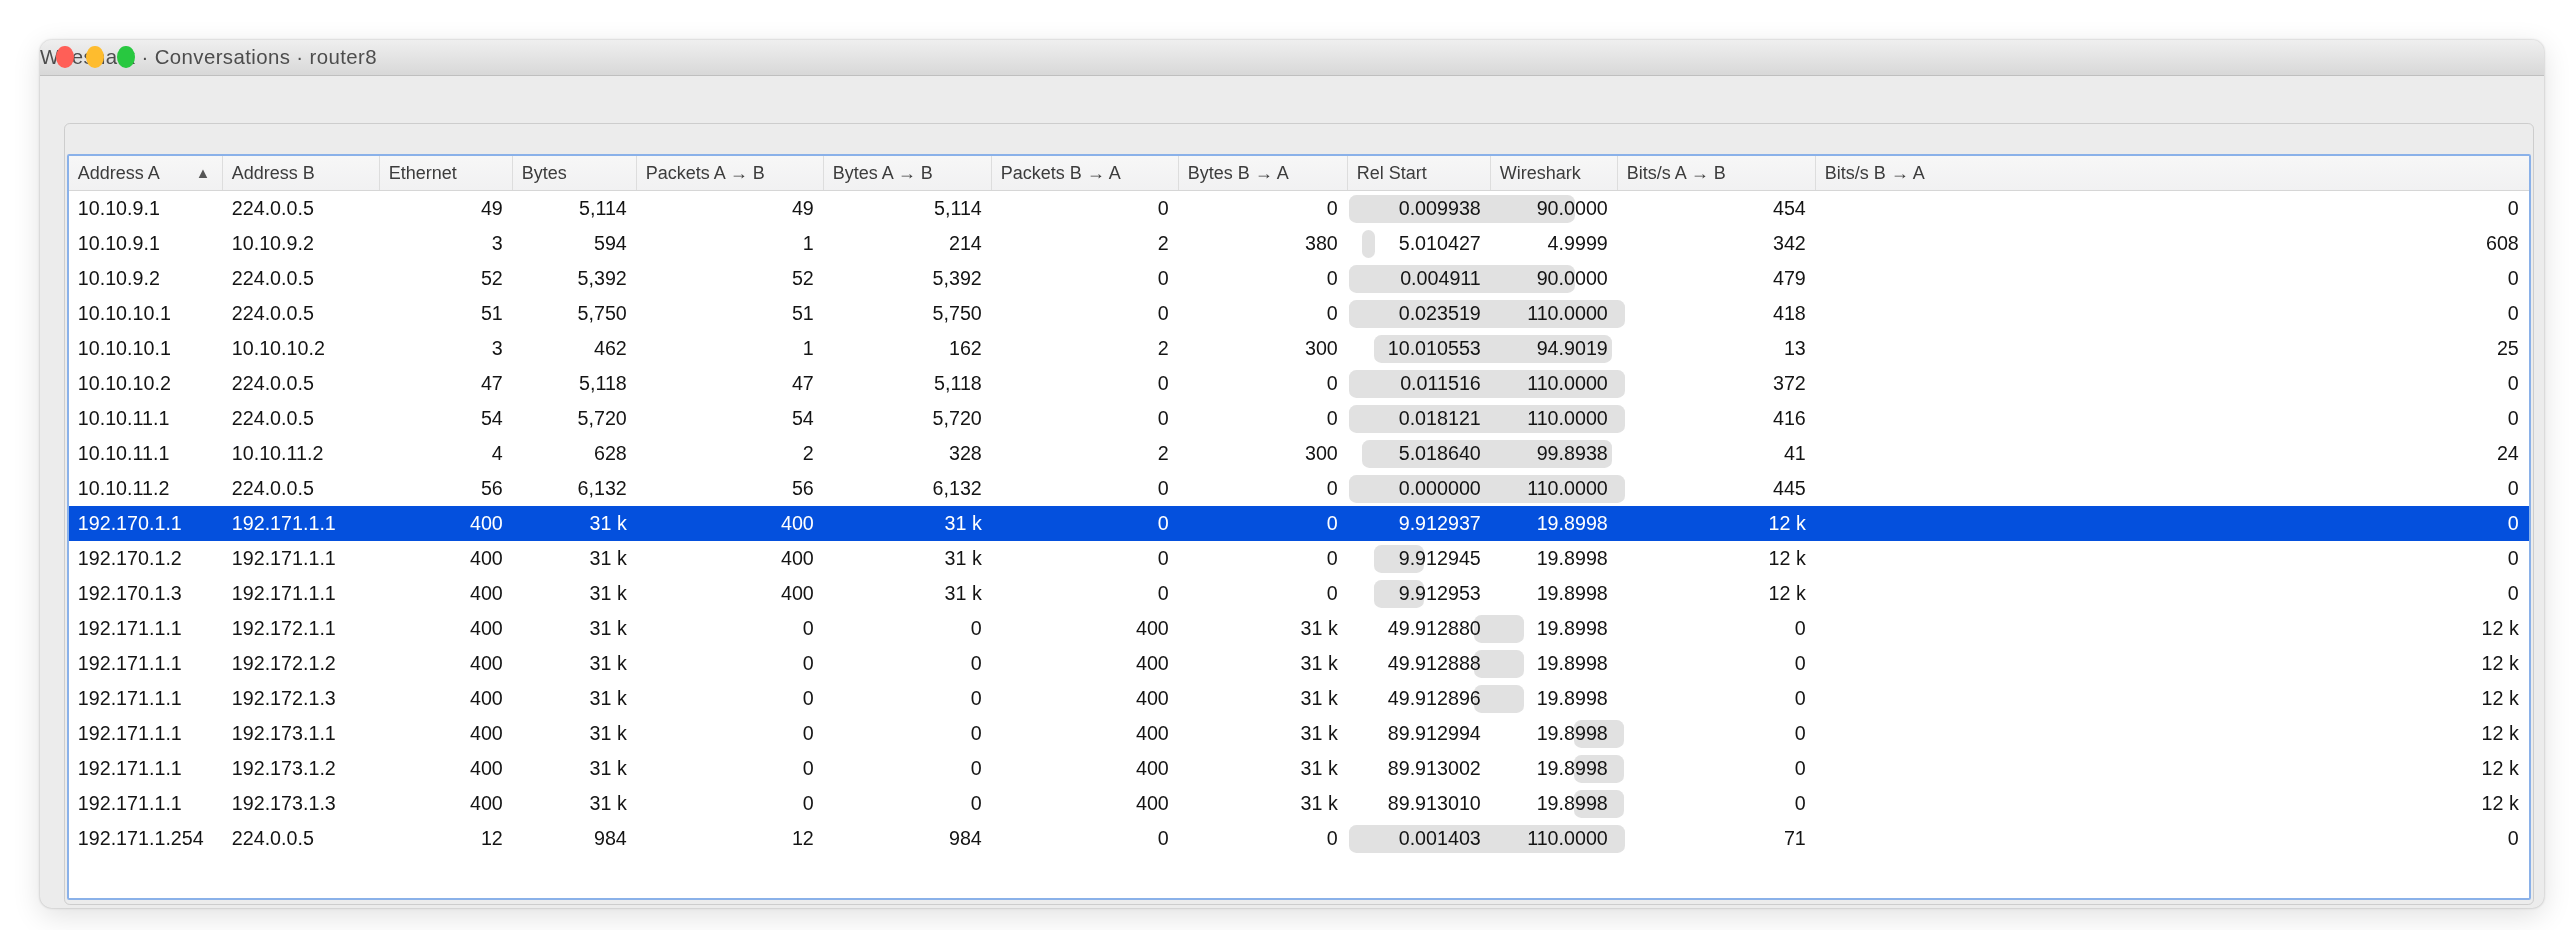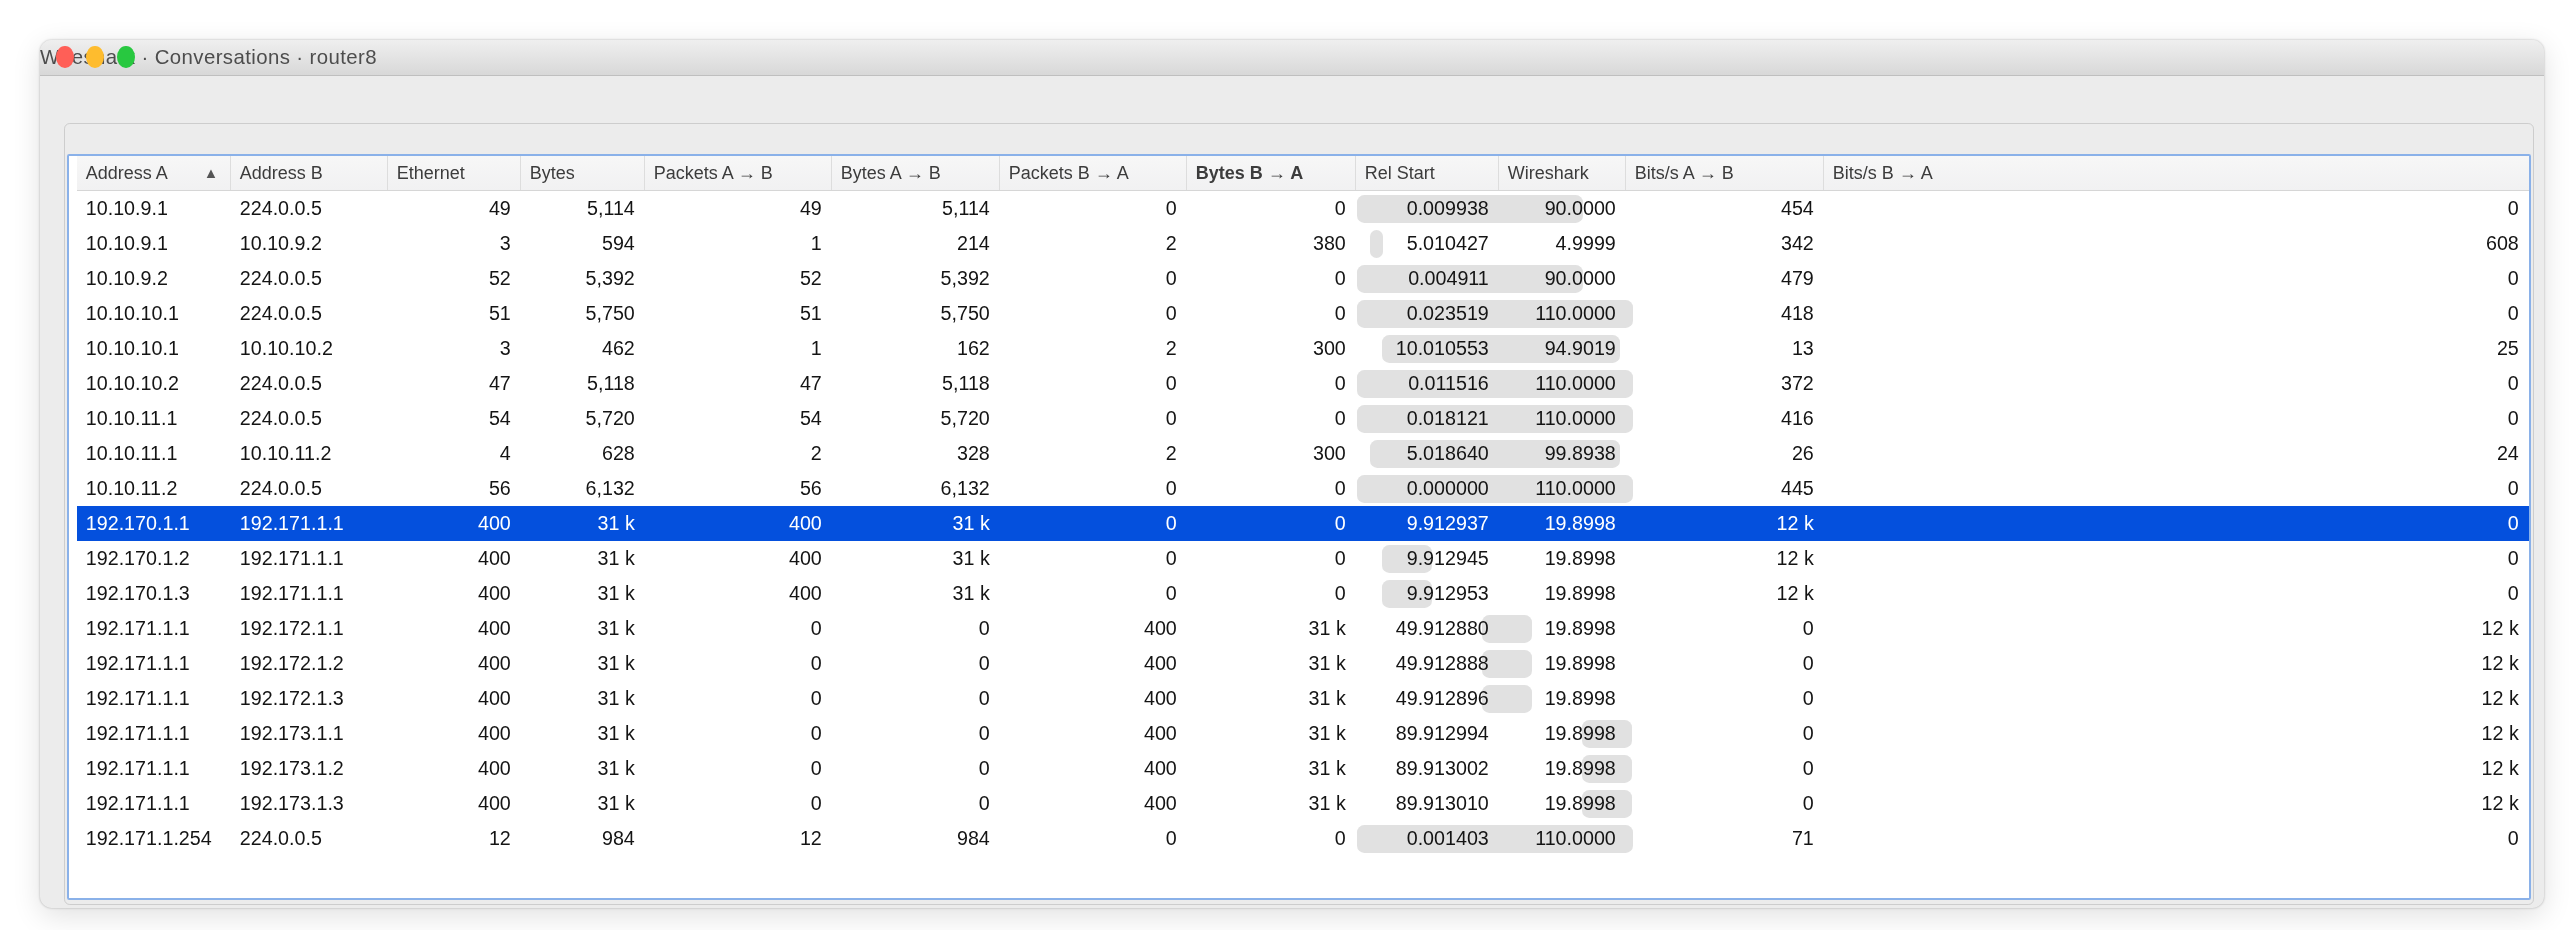--- a/index.html
+++ b/index.html
@@ -41,21 +41,21 @@
     border-color:#0c6edd;color:#ffffff;
   }
   .pane{
     position:absolute;left:24px;top:83px;width:2470px;height:782px;
     background:#ececec;border:1.5px solid #cdcdcd;border-radius:5.8px;
     box-sizing:border-box;
   }
   .tablebox{
     position:absolute;left:27px;top:114px;width:2464px;height:746px;
     background:#ffffff;border:2.2px solid #8ab1e9;border-radius:2.2px;
-    box-sizing:border-box;overflow:hidden;padding-left:8px;
+    box-sizing:border-box;overflow:hidden;
   }
   .thead{
     display:flex;height:34px;
     background:linear-gradient(#f7f7f7,#f1f1f2);
     border-bottom:1.5px solid #d6d6d6;
   }
   .hcell{
     display:flex;align-items:center;flex:0 0 auto;box-sizing:border-box;
     padding-left:8.8px;font-size:18px;color:#3c3c3c;
     border-right:1.5px solid #dddddd;white-space:nowrap;overflow:hidden;
@@ -114,21 +114,21 @@
         </div>
         <div class="hcell" style="width: 187px;">
           <span>Packets A → B</span>
         </div>
         <div class="hcell" style="width: 168px;">
           <span>Bytes A → B</span>
         </div>
         <div class="hcell" style="width: 187px;">
           <span>Packets B → A</span>
         </div>
-        <div class="hcell" style="width: 169px; font-weight: bold;">
+        <div class="hcell" style="width: 169px;">
           <span>Bytes B → A</span>
         </div>
         <div class="hcell" style="width: 143px;">
           <span>Rel Start</span>
         </div>
         <div class="hcell" style="width: 127px;">
           <span>Wireshark</span>
         </div>
         <div class="hcell" style="width: 198px;">
           <span>Bits/s A → B</span>
@@ -248,21 +248,21 @@
           <div class="cell left" style="width: 154px;">10.10.11.1</div>
           <div class="cell left" style="width: 157px;">10.10.11.2</div>
           <div class="cell num" style="width: 133px;">4</div>
           <div class="cell num" style="width: 124px;">628</div>
           <div class="cell num" style="width: 187px;">2</div>
           <div class="cell num" style="width: 168px;">328</div>
           <div class="cell num" style="width: 187px;">2</div>
           <div class="cell num" style="width: 169px;">300</div>
           <div class="cell num" style="width: 143px;">5.018640</div>
           <div class="cell num" style="width: 127px;">99.8938</div>
-          <div class="cell num" style="width: 198px;">26</div>
+          <div class="cell num" style="width: 198px;">41</div>
           <div class="cell num">24</div>
         </div>
         <div class="row">
           <div class="timeline-bar" style="left: 1280px; width: 276px; background: rgb(225, 225, 225);"></div>
           <div class="cell left" style="width: 154px;">10.10.11.2</div>
           <div class="cell left" style="width: 157px;">224.0.0.5</div>
           <div class="cell num" style="width: 133px;">56</div>
           <div class="cell num" style="width: 124px;">6,132</div>
           <div class="cell num" style="width: 187px;">56</div>
           <div class="cell num" style="width: 168px;">6,132</div>

